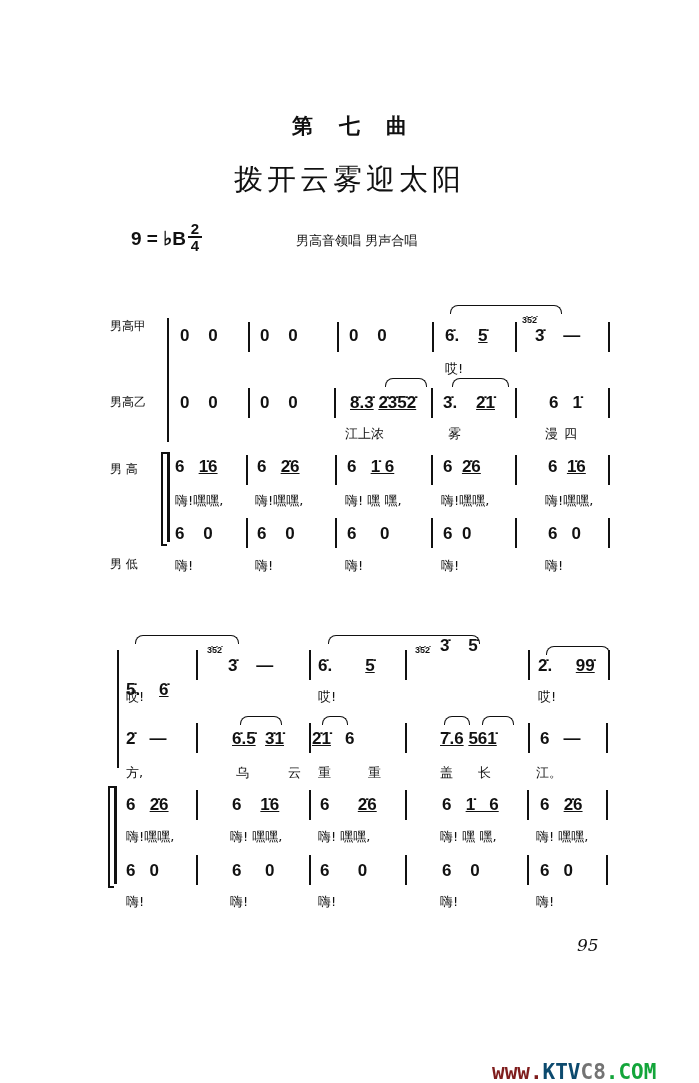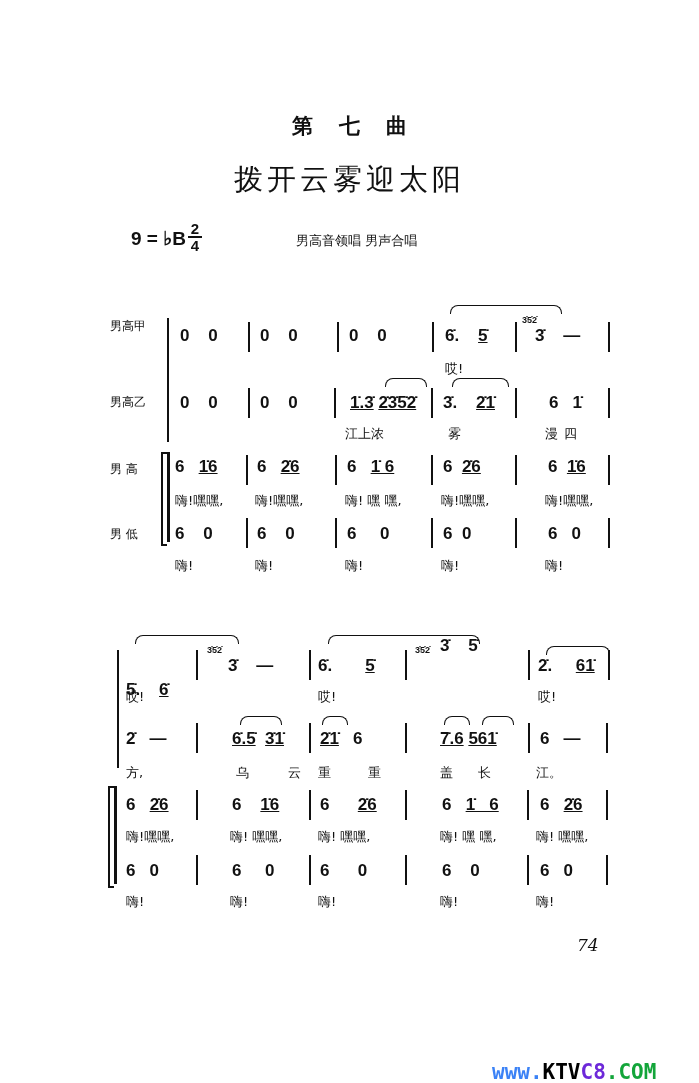--- a/index.html
+++ b/index.html
@@ -35,21 +35,21 @@
   <div class="line"></div>
   <div>4</div>
 </div>
 <div class="abs performers">男高音领唱  男声合唱</div>
 
 <div>
 
   <div class="abs part-label" style="left:110px;top:318px">男高甲</div>
   <div class="abs part-label" style="left:110px;top:394px">男高乙</div>
   <div class="abs part-label" style="left:110px;top:461px">男  高</div>
-  <div class="abs part-label" style="left:110px;top:526px">男  低</div>
+  <div class="abs part-label" style="left:110px;top:556px">男  低</div>
 
   <div class="bar" style="left:167px;top:318px;height:124px"></div>
   <div class="brace" style="left:161px;top:452px;height:90px"></div>
   <div class="bar" style="left:167px;top:452px;height:90px;width:3px"></div>
 
   <div class="note" style="left:180px;top:326px">0&nbsp;&nbsp;&nbsp;&nbsp;0</div>
   <div class="bar" style="left:248px;top:322px;height:30px"></div>
   <div class="note" style="left:260px;top:326px">0&nbsp;&nbsp;&nbsp;&nbsp;0</div>
   <div class="bar" style="left:337px;top:322px;height:30px"></div>
   <div class="note" style="left:349px;top:326px">0&nbsp;&nbsp;&nbsp;&nbsp;0</div>
@@ -60,21 +60,21 @@
   <div class="abs" style="left:522px;top:315px;font-size:9px;font-family:'Liberation Sans',sans-serif;font-weight:bold">3̇5̇2̇</div>
   <div class="note" style="left:535px;top:326px">3̇&nbsp;&nbsp;&nbsp;&nbsp;—</div>
   <div class="bar" style="left:608px;top:322px;height:30px"></div>
   <div class="lyr" style="left:445px;top:360px">哎!</div>
 
   <div class="note" style="left:180px;top:393px">0&nbsp;&nbsp;&nbsp;&nbsp;0</div>
   <div class="bar" style="left:248px;top:388px;height:30px"></div>
   <div class="note" style="left:260px;top:393px">0&nbsp;&nbsp;&nbsp;&nbsp;0</div>
   <div class="bar" style="left:334px;top:388px;height:30px"></div>
   <div class="slur" style="left:385px;top:378px;width:40px"></div>
-  <div class="note" style="left:350px;top:393px"><u>1̇.3̇</u>&nbsp;<u>2̇3̇5̇2̇</u></div>
+  <div class="note" style="left:350px;top:393px"><u>8̇.3̇</u>&nbsp;<u>2̇3̇5̇2̇</u></div>
   <div class="bar" style="left:431px;top:388px;height:30px"></div>
   <div class="slur" style="left:452px;top:378px;width:55px"></div>
   <div class="note" style="left:443px;top:393px">3̇.&nbsp;&nbsp;&nbsp;&nbsp;<u>2̇1̇</u></div>
   <div class="bar" style="left:515px;top:388px;height:30px"></div>
   <div class="note" style="left:549px;top:393px">6&nbsp;&nbsp;&nbsp;1̇</div>
   <div class="bar" style="left:608px;top:388px;height:30px"></div>
   <div class="lyr" style="left:345px;top:425px">江上浓</div>
   <div class="lyr" style="left:448px;top:425px">雾</div>
   <div class="lyr" style="left:545px;top:425px;letter-spacing:6px">漫四</div>
 
@@ -122,33 +122,33 @@
   <div class="abs" style="left:207px;top:645px;font-size:9px;font-family:'Liberation Sans',sans-serif;font-weight:bold">3̇5̇2̇</div>
   <div class="note" style="left:228px;top:656px">3̇&nbsp;&nbsp;&nbsp;&nbsp;—</div>
   <div class="bar" style="left:309px;top:650px;height:30px"></div>
   <div class="slur" style="left:328px;top:635px;width:150px"></div>
   <div class="note" style="left:318px;top:656px">6̇.&nbsp;&nbsp;&nbsp;&nbsp;&nbsp;&nbsp;&nbsp;<u>5̇</u></div>
   <div class="bar" style="left:405px;top:650px;height:30px"></div>
   <div class="abs" style="left:415px;top:645px;font-size:9px;font-family:'Liberation Sans',sans-serif;font-weight:bold">3̇5̇2̇</div>
   <div class="note" style="left:440px;top:636px">3̇&nbsp;&nbsp;&nbsp;&nbsp;5̇</div>
   <div class="bar" style="left:528px;top:650px;height:30px"></div>
   <div class="slur" style="left:546px;top:646px;width:62px"></div>
-  <div class="note" style="left:538px;top:656px">2̇.&nbsp;&nbsp;&nbsp;&nbsp;&nbsp;<u>61̇</u></div>
+  <div class="note" style="left:538px;top:656px">2̇.&nbsp;&nbsp;&nbsp;&nbsp;&nbsp;<u>99̇</u></div>
   <div class="bar" style="left:608px;top:650px;height:30px"></div>
   <div class="lyr" style="left:126px;top:688px">哎!</div>
   <div class="lyr" style="left:318px;top:688px">哎!</div>
   <div class="lyr" style="left:538px;top:688px">哎!</div>
 
   <div class="note" style="left:126px;top:729px">2̇&nbsp;&nbsp;&nbsp;—</div>
   <div class="bar" style="left:196px;top:723px;height:30px"></div>
   <div class="slur" style="left:240px;top:716px;width:40px"></div>
   <div class="note" style="left:232px;top:729px"><u>6̇.5̇</u>&nbsp;&nbsp;<u>3̇1̇</u></div>
   <div class="bar" style="left:309px;top:723px;height:30px"></div>
   <div class="slur" style="left:322px;top:716px;width:24px"></div>
-  <div class="note" style="left:320px;top:729px"><u>2̇1̇</u>&nbsp;&nbsp;&nbsp;6</div>
+  <div class="note" style="left:312px;top:729px"><u>2̇1̇</u>&nbsp;&nbsp;&nbsp;6</div>
   <div class="bar" style="left:405px;top:723px;height:30px"></div>
   <div class="slur" style="left:444px;top:716px;width:24px"></div>
   <div class="slur" style="left:482px;top:716px;width:30px"></div>
   <div class="note" style="left:440px;top:729px"><u>7̇.6</u>&nbsp;<u>561̇</u></div>
   <div class="bar" style="left:528px;top:723px;height:30px"></div>
   <div class="note" style="left:540px;top:729px">6&nbsp;&nbsp;&nbsp;—</div>
   <div class="bar" style="left:606px;top:723px;height:30px"></div>
   <div class="lyr" style="left:126px;top:764px">方,</div>
   <div class="lyr" style="left:236px;top:764px">乌</div>
   <div class="lyr" style="left:288px;top:764px">云</div>
@@ -184,16 +184,16 @@
   <div class="bar" style="left:527px;top:855px;height:30px"></div>
   <div class="note" style="left:540px;top:861px">6&nbsp;&nbsp;&nbsp;0</div>
   <div class="bar" style="left:606px;top:855px;height:30px"></div>
   <div class="lyr" style="left:126px;top:893px">嗨!</div>
   <div class="lyr" style="left:230px;top:893px">嗨!</div>
   <div class="lyr" style="left:318px;top:893px">嗨!</div>
   <div class="lyr" style="left:440px;top:893px">嗨!</div>
   <div class="lyr" style="left:536px;top:893px">嗨!</div>
 </div>
 
-<div class="abs page-number">74</div>
+<div class="abs page-number">95</div>
 <div class="abs watermark">
-  <span style="color:#3b82f6">www.</span><span style="color:#000000">KTV</span><span style="color:#6d28d9">C8</span><span style="color:#13a53a">.COM</span>
+  <span style="color:#7f1d1d">www.</span><span style="color:#0c4a6e">KTV</span><span style="color:#737373">C8</span><span style="color:#13a53a">.COM</span>
 </div>
 
 </body></html>

